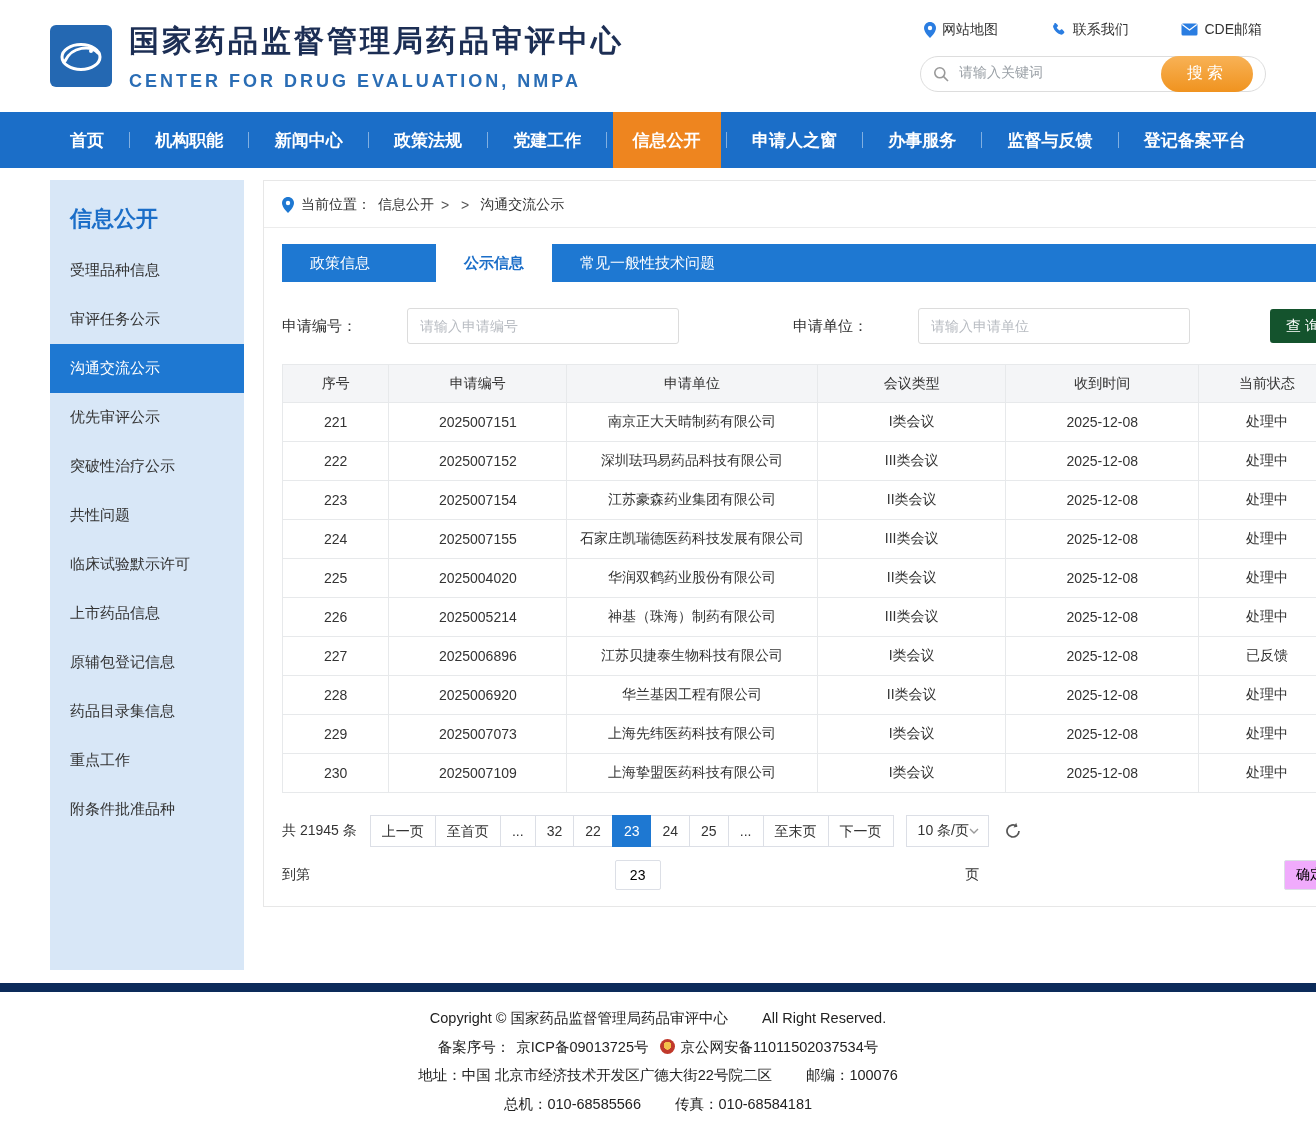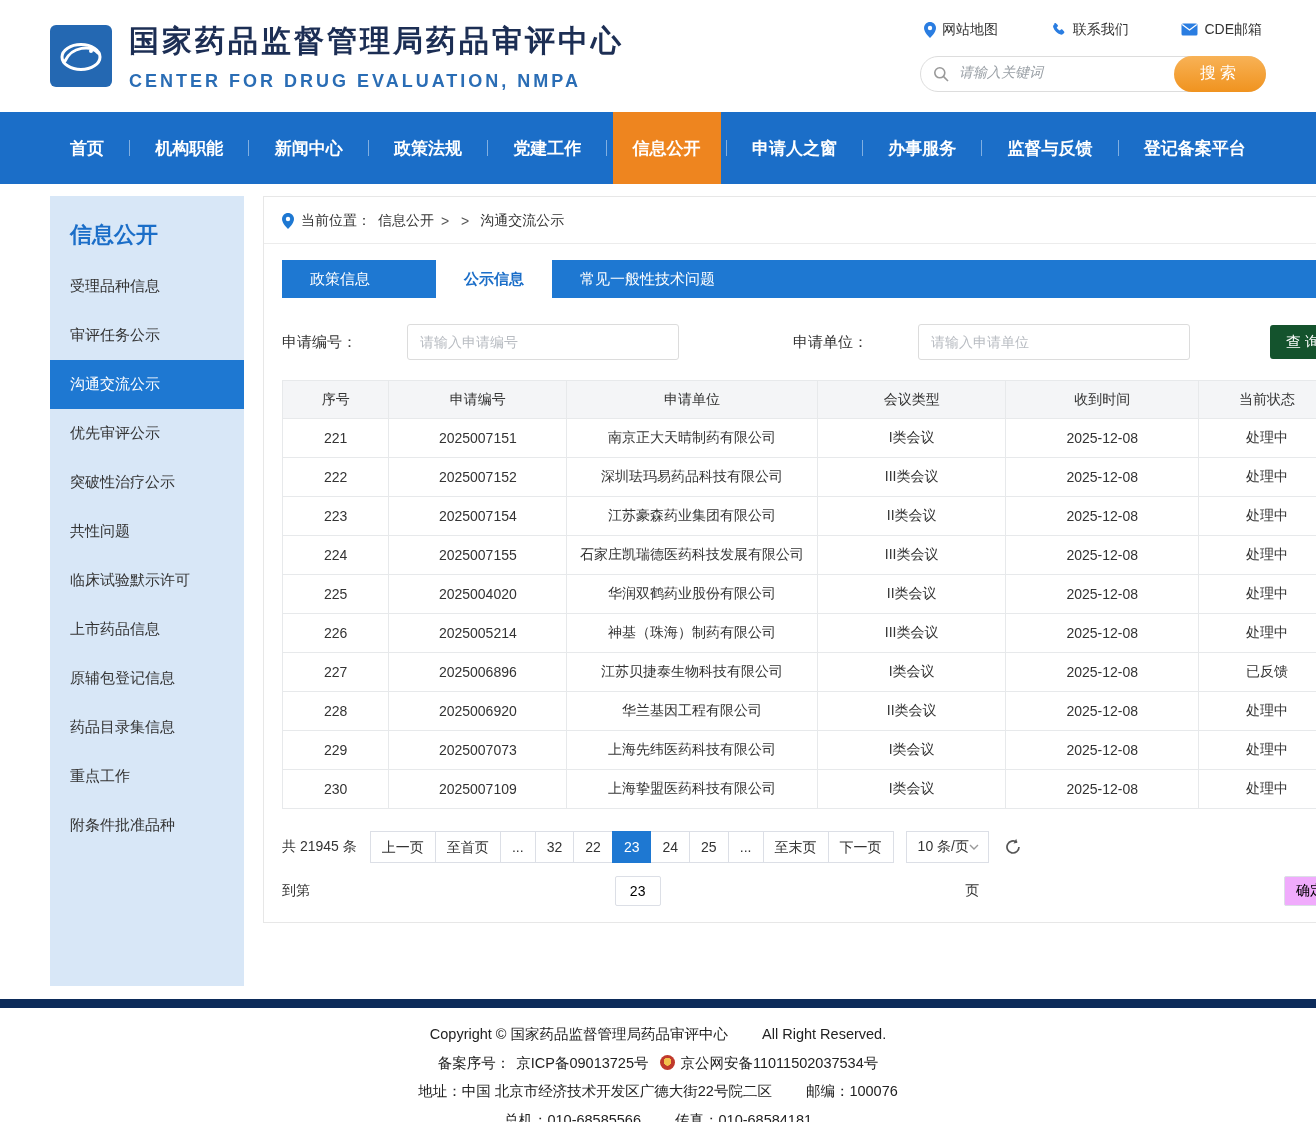--- a/index.html
+++ b/index.html
@@ -15,27 +15,27 @@
           display:flex; align-items:center; justify-content:center; }
   .brand { margin-left:17px; }
   .brand-title { font-size:30px; font-weight:bold; color:#1c2e54; letter-spacing:3px; white-space:nowrap; }
   .brand-sub { font-size:18px; font-weight:bold; color:#2a6db5; letter-spacing:3px; margin-top:9px; white-space:nowrap; }
   .header-right { margin-left:auto; width:346px; }
   .header-links { display:flex; justify-content:space-between; align-items:center; padding:0 4px; margin-bottom:17px; }
   .hlink { display:flex; align-items:center; gap:6px; font-size:14px; color:#333; cursor:pointer; }
   .search-box { position:relative; height:36px; }
   .search-box .mag { position:absolute; left:13px; top:10px; }
   .search-input { width:100%; height:36px; border:1px solid #ddd; border-radius:18px;
-                  padding:0 100px 4px 38px; font-size:14px; color:#333; outline:none;font-style:italic; }
+                  padding:0 100px 4px 38px; font-size:14px; color:#333; outline:none; }
   .search-input::placeholder { color:#9aa0a6; }
-  .search-btn { position:absolute; right:0; top:0; width:92px; height:36px; border:none;
+  .search-btn { position:absolute; right:13px; top:0; width:92px; height:36px; border:none;
                 border-radius:18px; background:linear-gradient(180deg,#f8b256,#f0931f);
                 color:#fff; font-size:16px; letter-spacing:4px; cursor:pointer; }
   
-  .nav { height:72px; background:#1b6ec8; padding:0 50px; }
+  .nav { height:56px; background:#1b6ec8; padding:0 50px; }
   .nav-inner { height:100%; display:flex; justify-content:space-between; align-items:stretch; }
   .nav-item { display:flex; align-items:center; padding:0 20px; color:#fff; font-size:17px;
               font-weight:bold; cursor:pointer; white-space:nowrap; }
   .nav-item.active { background:#ee851f; }
   .nav-sep { width:1px; height:16px; background:rgba(255,255,255,.45); align-self:center; }
   
   .page-body { display:flex; gap:19px; padding:12px 50px 0; align-items:flex-start; }
   .sidebar { width:194px; background:#d8e7f7; min-height:790px; padding-bottom:30px; flex:none; }
   .sidebar-title { color:#1b6ec8; font-size:22px; font-weight:bold; padding:24px 0 12px 20px; }
   .side-item { height:49px; display:flex; align-items:center; padding-left:20px;

